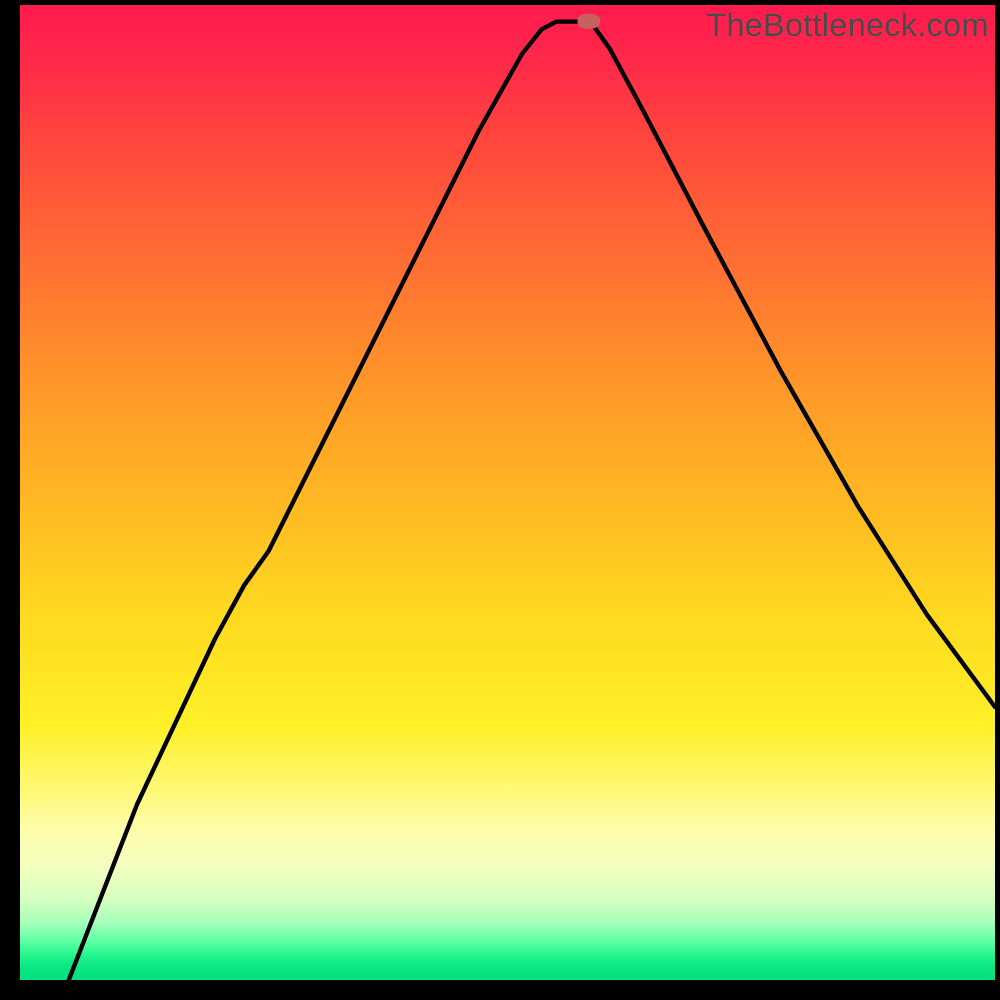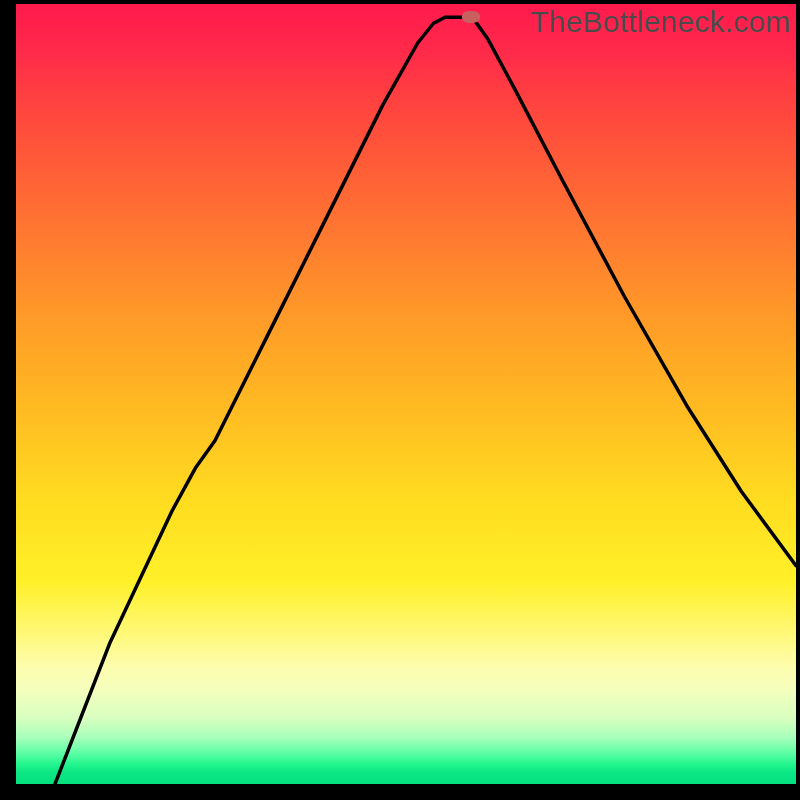--- a/index.html
+++ b/index.html
@@ -57,21 +57,21 @@
     background: linear-gradient(to bottom,
       rgba(255,255,255,0) 0%,
       rgba(255,255,200,0.18) 50%,
       rgba(255,255,255,0) 100%);
   }
   .watermark {
     position: absolute;
     top: 1px;
     right: 5px;
     color: #4a4a4a;
-    font-size: 30px;
+    font-size: 26px;
     font-weight: 500;
     letter-spacing: 0.2px;
     text-shadow: 0 0 1px rgba(255,255,255,0.12);
     pointer-events: none;
   }
   svg.curve {
     position: absolute;
     inset: 0;
     width: 100%;
     height: 100%;

